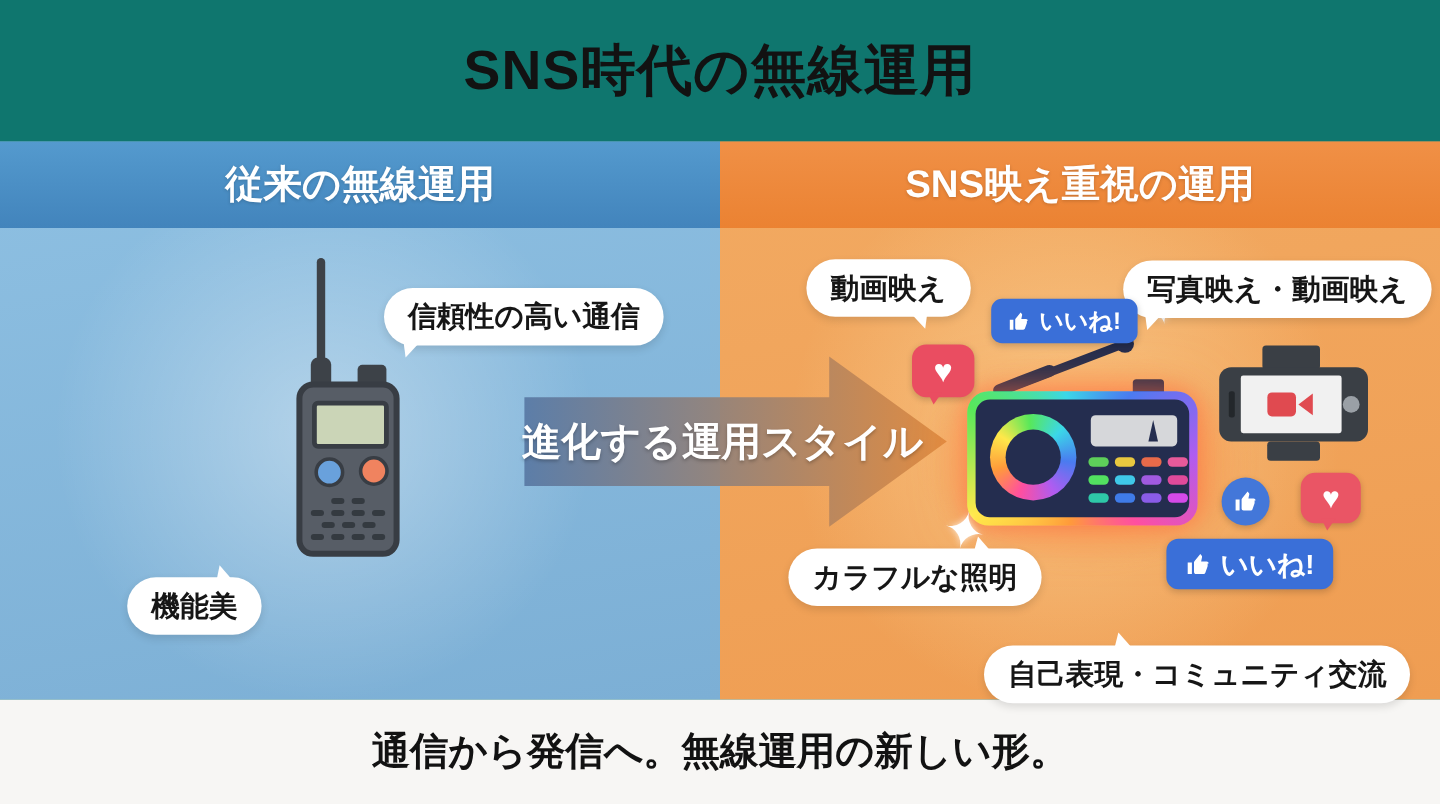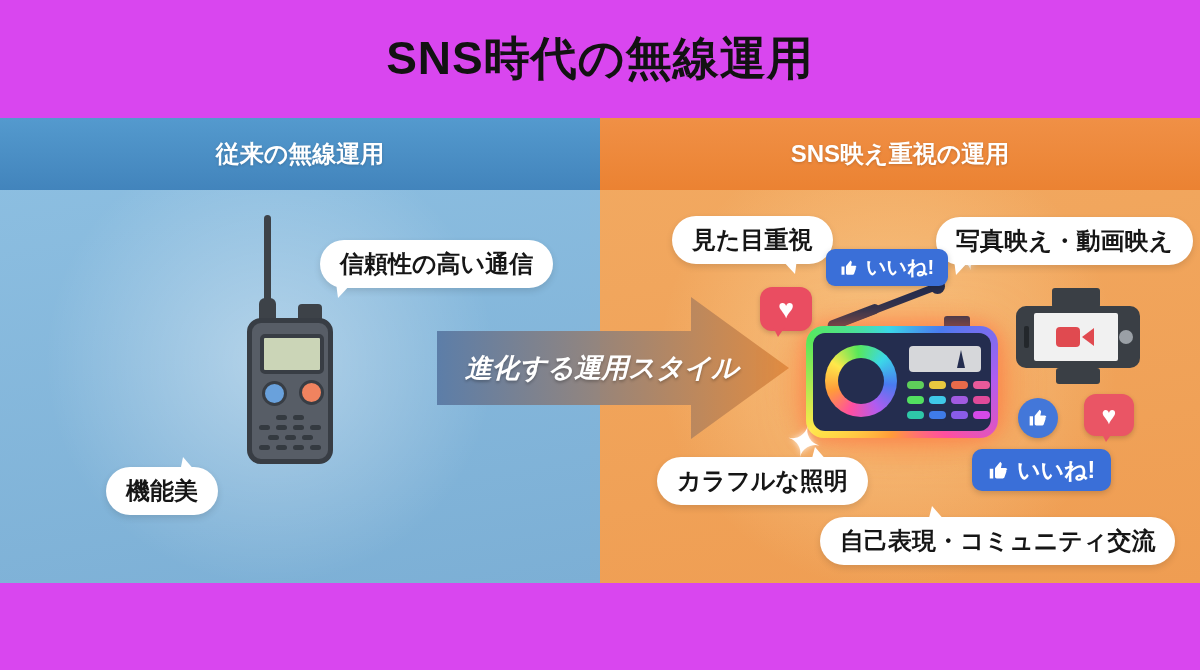--- a/index.html
+++ b/index.html
@@ -1,18 +1,18 @@
 <!DOCTYPE html>
 <html><head>
 <meta charset="utf-8">
 <style>
   html,body { margin:0; padding:0; background:#ffffff; }
   .stage {
     position:relative; width:1200px; height:670px; overflow:hidden;
-    background:#d946ef; font-family:"Liberation Sans", sans-serif;
+    background:#0f766e; font-family:"Liberation Sans", sans-serif;
   }
   
   .title {
     position:absolute; left:0; top:0; width:1200px; height:118px;
     display:flex; align-items:center; justify-content:center;
     font-size:46px; font-weight:900; color:#121212; letter-spacing:1px;
   }
   
   .panel { position:absolute; top:118px; width:600px; height:465px; }
   .panel-left {
@@ -23,21 +23,21 @@
   }
   .panel-right {
     left:600px;
     background:
       radial-gradient(circle at 48% 52%, rgba(255,226,170,.55), rgba(255,255,255,0) 58%),
       linear-gradient(170deg,#f2aa62,#ef9d52);
   }
   .panel-header {
     position:absolute; left:0; top:0; width:100%; height:72px;
     display:flex; align-items:center; justify-content:center;
-    color:#fff; font-size:24px; font-weight:800;
+    color:#fff; font-size:32px; font-weight:800;
     text-shadow:0 1px 3px rgba(0,0,0,.18);
   }
   .panel-left  .panel-header { background:linear-gradient(180deg,#549ace,#4284bc); }
   .panel-right .panel-header { background:linear-gradient(180deg,#f09046,#eb8232); }
   
   .footer {
     position:absolute; left:0; top:583px; width:1200px; height:87px;
     background:#f7f6f4; display:flex; align-items:center; justify-content:center;
     font-size:32px; font-weight:800; color:#121212;
   }
@@ -47,23 +47,22 @@
     padding:0 20px; display:flex; align-items:center; justify-content:center;
     font-size:24px; font-weight:800; color:#161616; white-space:nowrap;
     box-shadow:0 3px 7px rgba(0,0,0,.12); z-index:6;
   }
   .tail { position:absolute; width:0; height:0; border-style:solid; border-color:transparent; }
   
   .arrow-svg { position:absolute; left:433px; top:293px; z-index:2; }
   .arrow-label {
     position:absolute; left:437px; top:337px; width:330px; height:62px; z-index:3;
     display:flex; align-items:center; justify-content:center;
-    color:#fff; font-size:27px; font-weight:800; text-shadow:0 2px 3px rgba(0,0,0,.25);
+    color:#fff; font-size:33px; font-weight:800; text-shadow:0 2px 3px rgba(0,0,0,.25);
     white-space:nowrap;
-    font-style:italic;
   }
   
   .wt-part { position:absolute; background:#3d4248; z-index:3; }
   .wt-body {
     position:absolute; left:247px; top:318px; width:86px; height:146px;
     background:#575d66; border:5px solid #383d44; border-radius:14px;
     box-sizing:border-box; z-index:3;
   }
   .wt-screen {
     position:absolute; left:8px; top:11px; width:56px; height:32px;
@@ -144,20 +143,21 @@
   <div class="title">SNS時代の無線運用</div>
 
   <div class="panel panel-left">
     <div class="panel-header">従来の無線運用</div>
   </div>
 
   <div class="panel panel-right">
     <div class="panel-header">SNS映え重視の運用</div>
   </div>
 
+  <div class="footer">通信から発信へ。無線運用の新しい形。</div>
 
   <div class="wt-part" style="left:264px; top:215px; width:7px; height:112px; border-radius:4px;"></div>
   <div class="wt-part" style="left:259px; top:298px; width:17px; height:30px; border-radius:6px;"></div>
   <div class="wt-part" style="left:298px; top:304px; width:24px; height:18px; border-radius:4px;"></div>
   <div class="wt-body">
     <div class="wt-screen"></div>
     <div class="wt-btn wt-btn-blue"></div>
     <div class="wt-btn wt-btn-orange"></div>
     <div class="wt-grille">
       <div class="g-row">
@@ -238,38 +238,38 @@
         <polygon points="26,13 38,4 38,22" fill="#e04a50"></polygon>
       </svg>
     </div>
     <div class="phone-btn"></div>
   </div>
 
   <div class="bubble" style="left:320px; top:240px;">
     <span>信頼性の高い通信</span>
     <span class="tail" style="bottom:-13px; left:16px; border-top:15px solid #fff; border-left-width:2px; border-right-width:14px;"></span>
   </div>
-  <div class="bubble" style="left:106px; top:467px;">
+  <div class="bubble" style="left:106px; top:481px;">
     <span>機能美</span>
     <span class="tail" style="top:-13px; right:22px; border-bottom:15px solid #fff; border-left-width:3px; border-right-width:13px;"></span>
   </div>
 
   <div class="bubble" style="left:672px; top:216px;">
-    <span>見た目重視</span>
+    <span>動画映え</span>
     <span class="tail" style="bottom:-13px; right:36px; border-top:15px solid #fff; border-left-width:14px; border-right-width:2px;"></span>
   </div>
   <div class="bubble" style="left:657px; top:457px;">
     <span>カラフルな照明</span>
     <span class="tail" style="top:-13px; right:40px; border-bottom:15px solid #fff; border-left-width:4px; border-right-width:13px;"></span>
   </div>
   <div class="bubble" style="left:936px; top:217px;">
     <span>写真映え・動画映え</span>
     <span class="tail" style="bottom:-13px; left:18px; border-top:15px solid #fff; border-left-width:2px; border-right-width:14px;"></span>
   </div>
-  <div class="bubble" style="left:820px; top:517px;">
+  <div class="bubble" style="left:820px; top:538px;">
     <span>自己表現・コミュニティ交流</span>
     <span class="tail" style="top:-14px; left:108px; border-bottom:16px solid #fff; border-left-width:4px; border-right-width:14px;"></span>
   </div>
 
   <div class="like-badge like-top">
     <svg width="18" height="18" viewBox="0 0 24 24" fill="#ffffff">
       <path d="M2 10h4v11H2zM22 11c0-1.1-.9-2-2-2h-5.2l.9-4.3c.1-.5-.1-1-.5-1.4L14 2 8.6 8.6c-.4.4-.6.9-.6 1.4V19c0 1.1.9 2 2 2h7c.8 0 1.5-.5 1.8-1.2l2.1-6c.1-.2.1-.4.1-.6v-2.2z"></path>
     </svg>
     <span>いいね!</span>
   </div>

